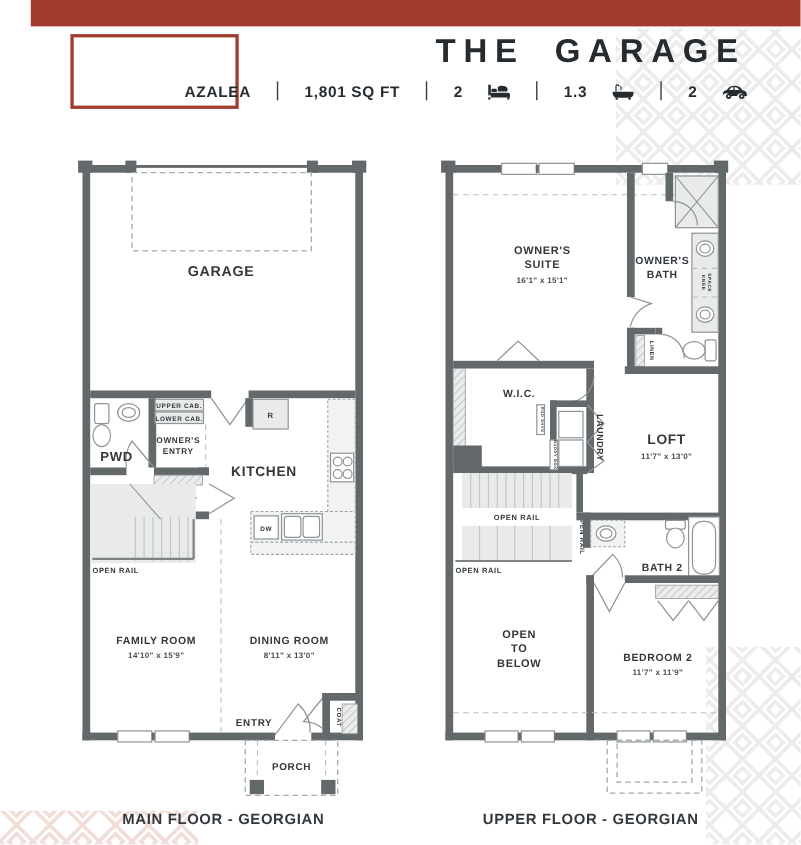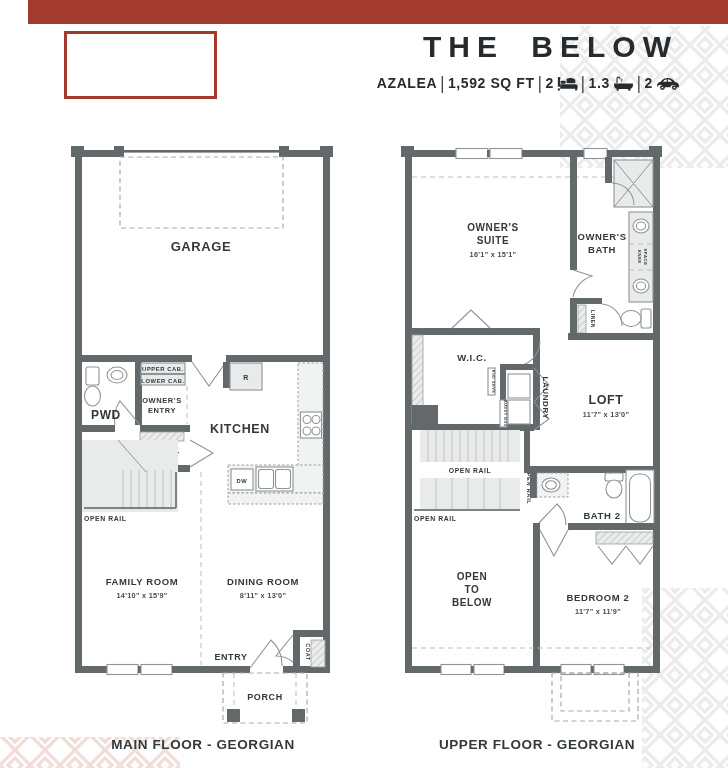--- a/index.html
+++ b/index.html
@@ -4,21 +4,21 @@
 <style>
   html,body{margin:0;padding:0;background:#fff;}
   #stage{position:relative;width:728px;height:768px;background:#fff;overflow:hidden;
          font-family:"Liberation Sans",sans-serif;}
   #planSvg{position:absolute;left:0;top:0;z-index:1;}
   .hdr{position:absolute;z-index:2;}
   #redbar{left:28px;top:0;width:700px;height:24px;background:#A23B2D;}
   #logobox{left:64px;top:31px;width:147px;height:62px;border:3px solid #A23B2D;background:#fff;}
   #title{right:50px;top:30px;font-size:30px;font-weight:bold;color:#262b30;
          letter-spacing:7px;word-spacing:12px;white-space:nowrap;}
-  #specline{right:48px;top:74px;display:flex;align-items:center;gap:3px;
+  #specline{right:48px;top:74px;display:flex;align-items:center;gap:22px;
             font-size:14px;font-weight:bold;color:#262b30;letter-spacing:.6px;white-space:nowrap;}
   #specline .sep{font-weight:normal;color:#3a3f44;font-size:16px;transform:scaleY(1.15);}
   #specline svg{display:block;}
   
   .wall{fill:#63686b;}
   .lbl{font-family:"Liberation Sans",sans-serif;font-weight:bold;fill:#33383d;letter-spacing:.6px;}
   .dim{font-family:"Liberation Sans",sans-serif;font-weight:bold;fill:#464c51;letter-spacing:.3px;}
   .fix{fill:#fff;stroke:#8f9498;stroke-width:1.1;}
   .fixfill{fill:#e9eaea;stroke:#8f9498;stroke-width:1.1;}
   .counter{fill:#f1f2f2;stroke:#9aa0a4;stroke-width:1;stroke-dasharray:2.5 2;}
@@ -339,26 +339,26 @@
         <rect class="dash" x="552" y="673" width="86" height="48"></rect>
         <rect class="dash" x="561" y="673" width="68" height="38"></rect>
       </g>
 
       <text class="lbl" x="537" y="749" font-size="13.5" text-anchor="middle" letter-spacing="1">UPPER FLOOR - GEORGIAN</text>
     </g>
   </svg>
 
   <div class="hdr" id="redbar"></div>
   <div class="hdr" id="logobox"></div>
-  <div class="hdr" id="title">THE BELOW</div>
+  <div class="hdr" id="title">THE GARAGE</div>
 
   <div class="hdr" id="specline">
     <span>AZALEA</span>
     <span class="sep">|</span>
-    <span>1,592 SQ FT</span>
+    <span>1,801 SQ FT</span>
     <span class="sep">|</span>
     <span>2</span>
     <svg width="21" height="15" viewBox="0 0 19 14">
       <g fill="#262b30">
         <rect x="0.5" y="1" width="2.2" height="9"></rect>
         <rect x="3.2" y="4.4" width="4.6" height="2.8" rx="1"></rect>
         <path d="M2.7,7.8 h14.6 a1.7,1.7 0 0 1 1.7,1.7 v2.3 h-16.3 z"></path>
         <rect x="0.5" y="11.6" width="1.9" height="1.9"></rect>
         <rect x="16.6" y="11.6" width="1.9" height="1.9"></rect>
         <path d="M8.6,2.9 c2.2,-1.6 6.4,-1.4 8.2,0.8 l0,3 l-8.2,0 z"></path>

